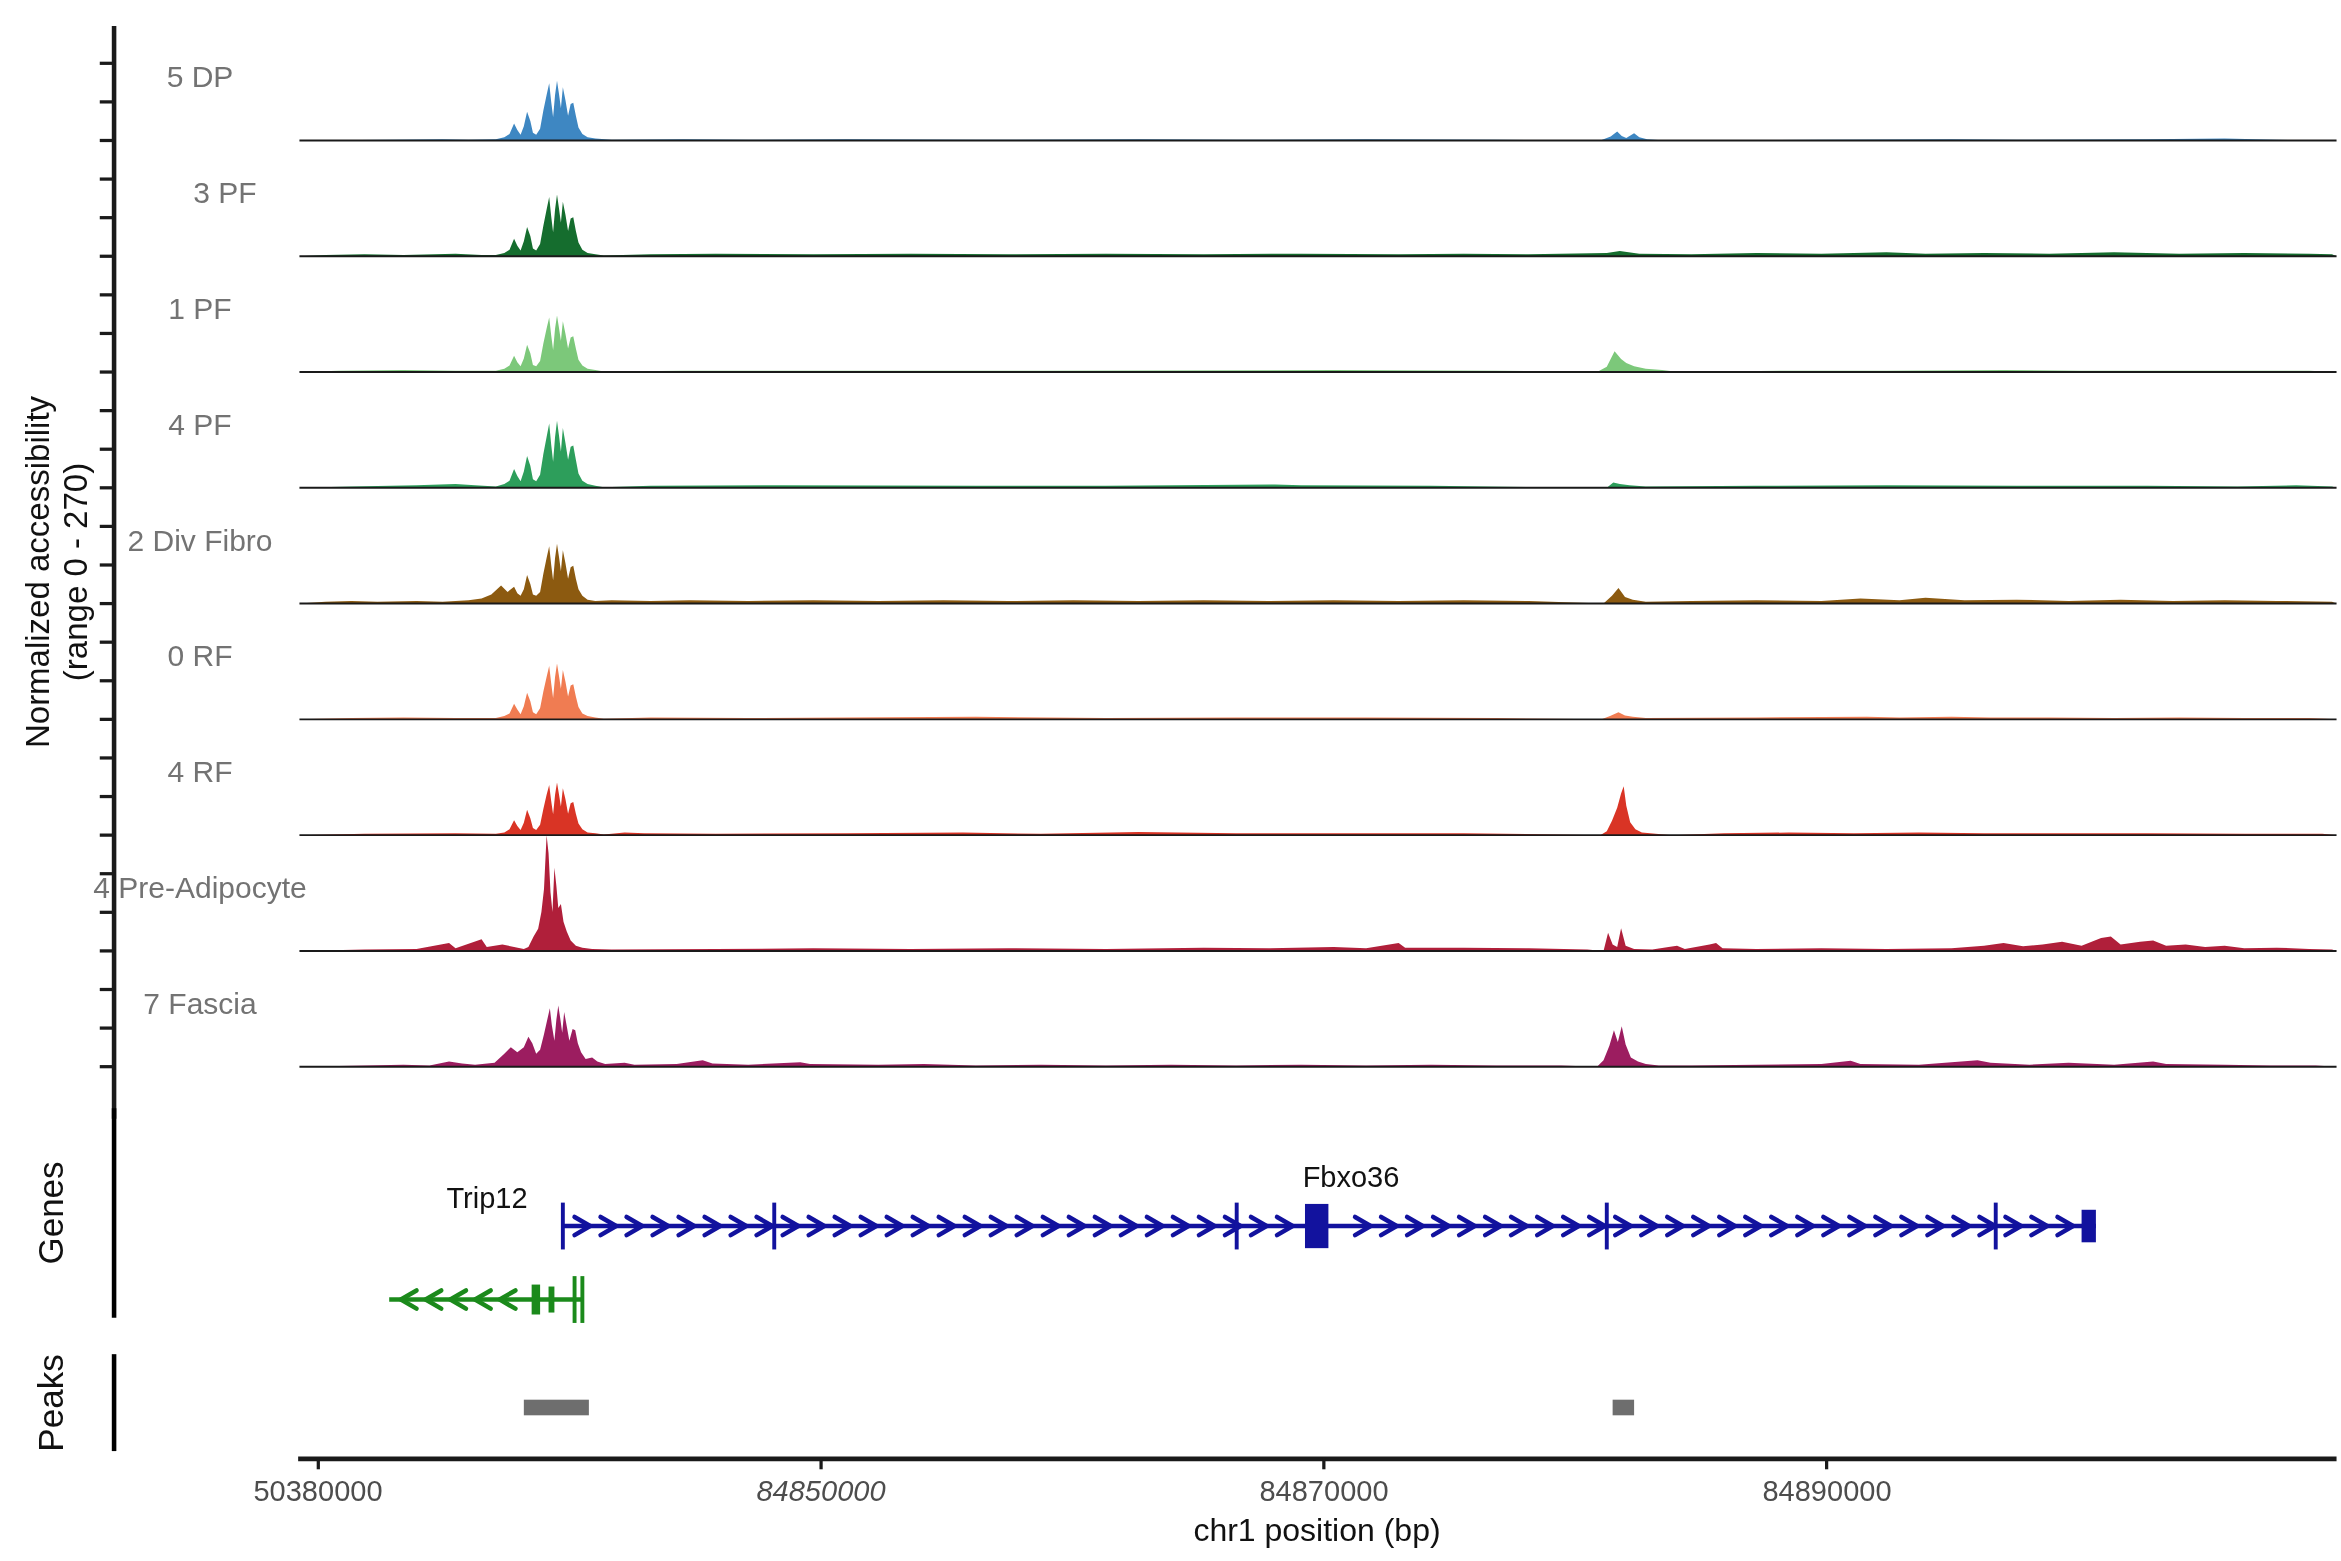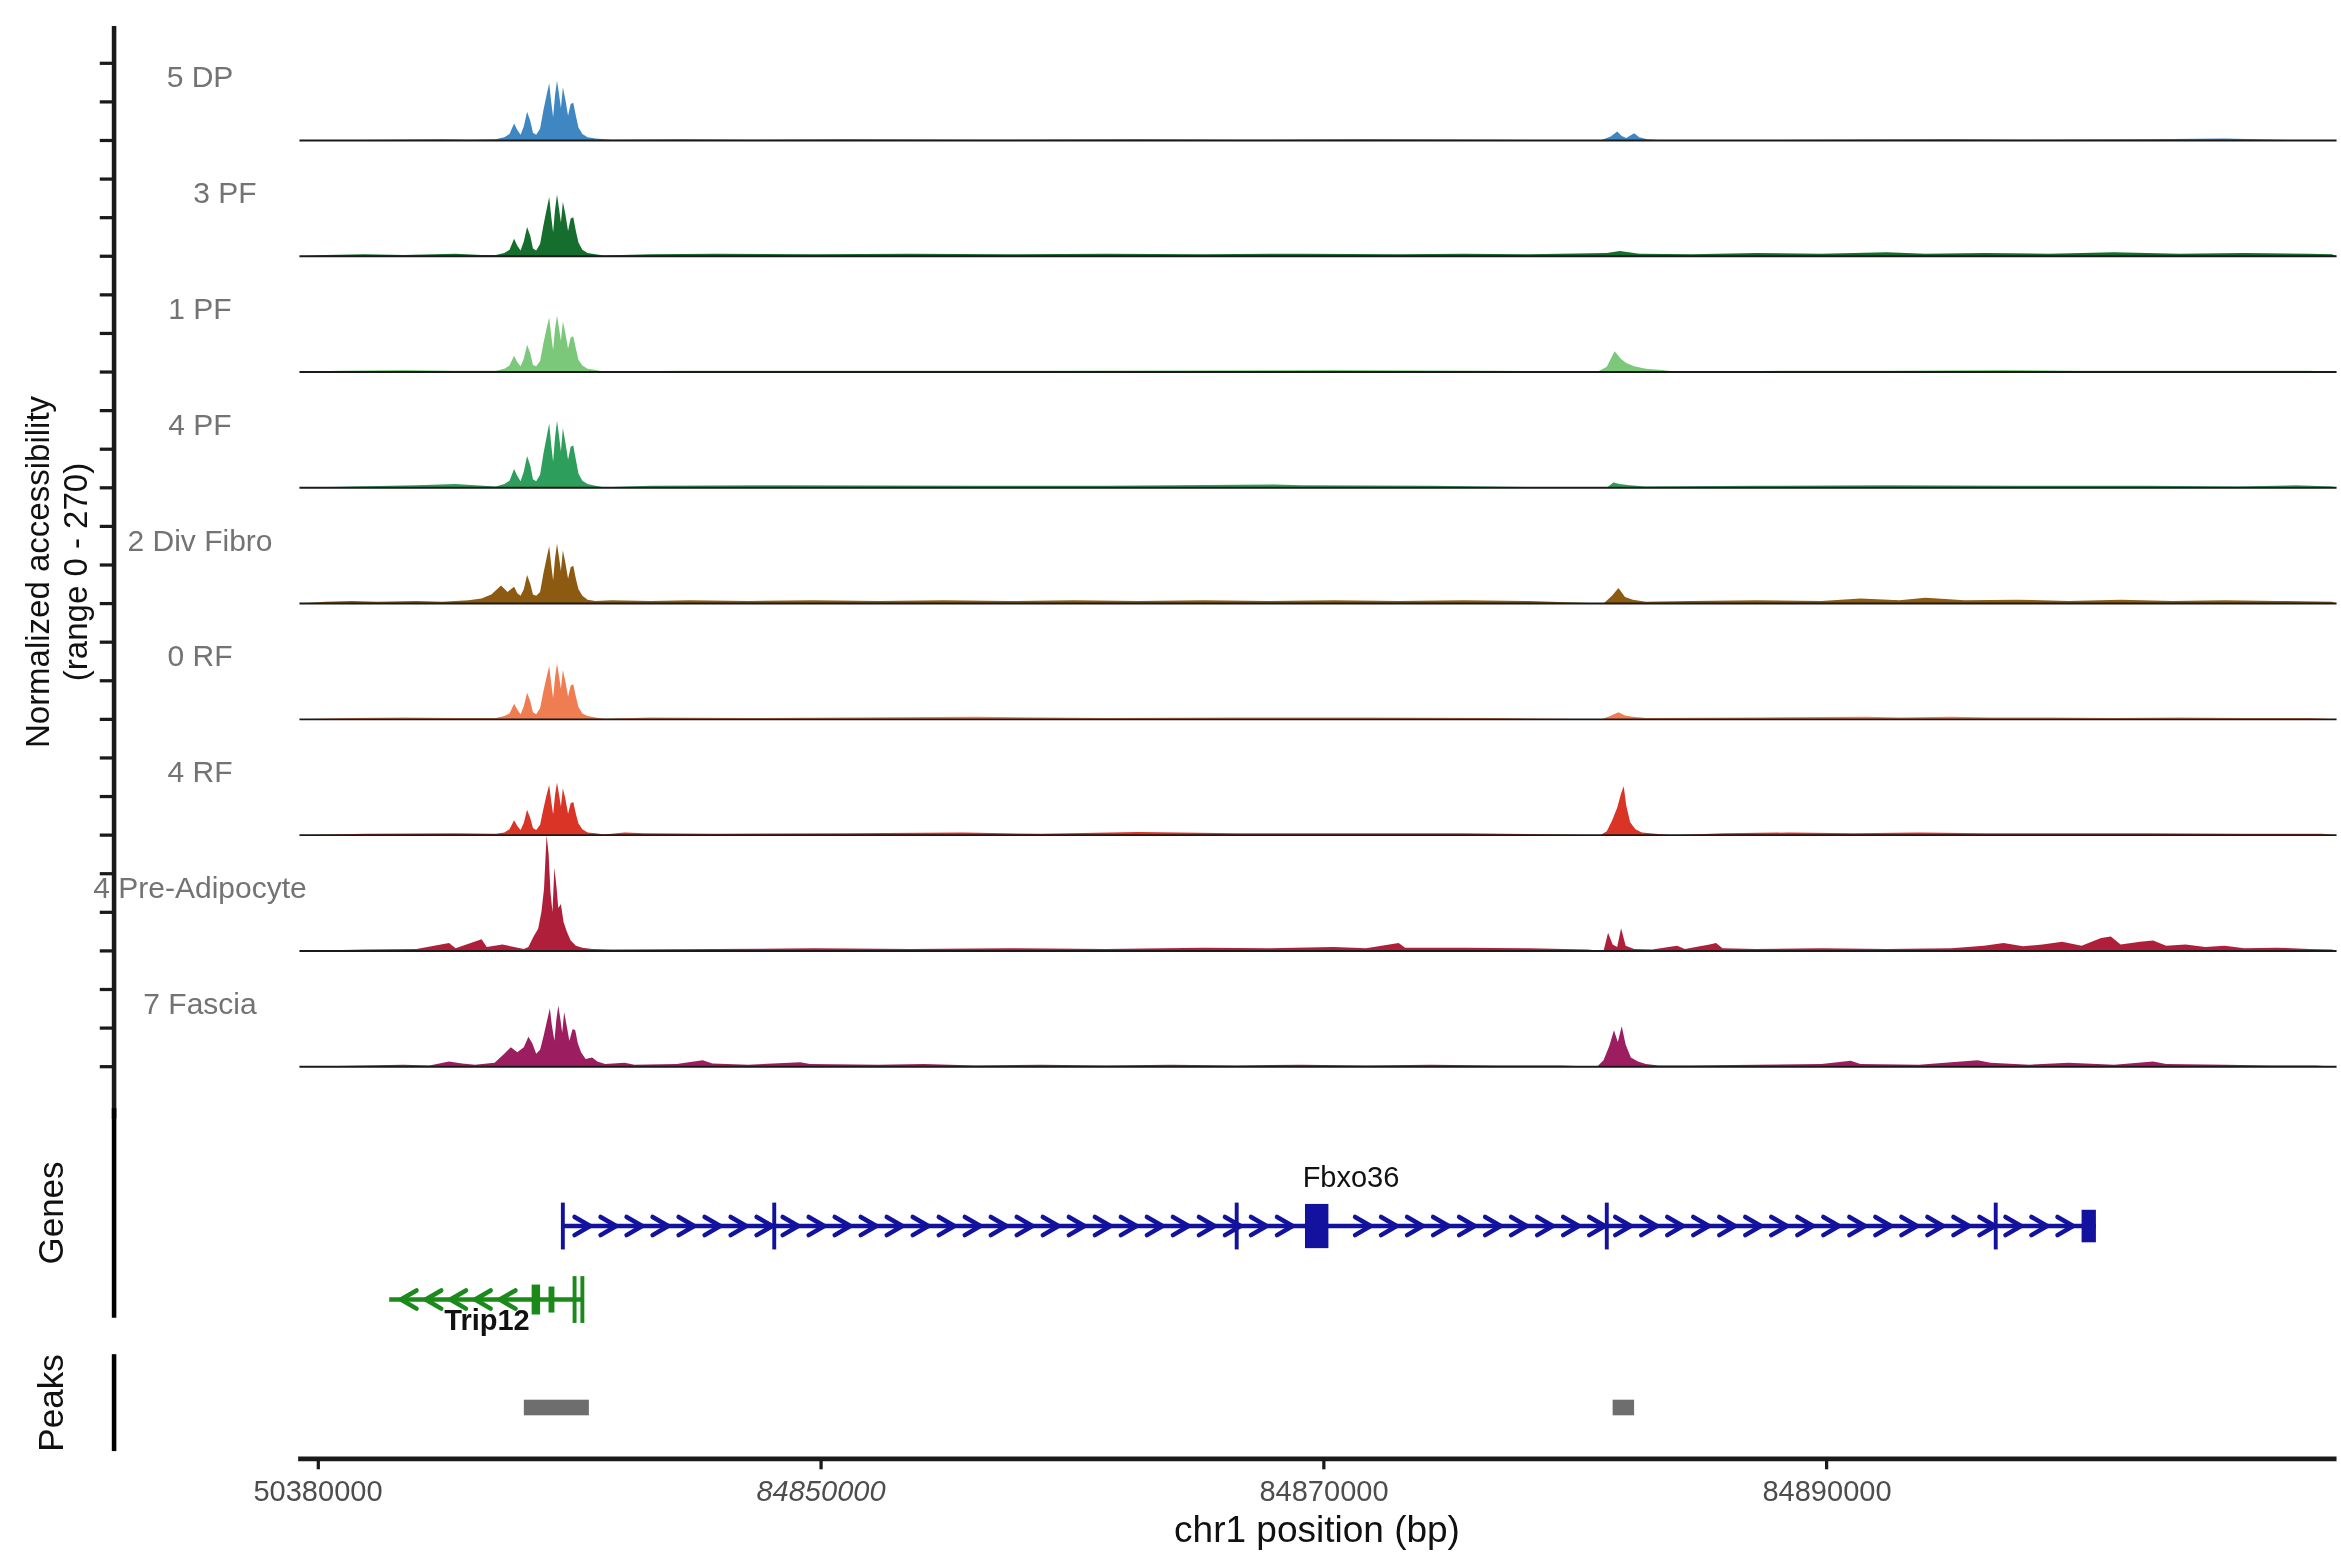--- a/index.html
+++ b/index.html
@@ -6,21 +6,21 @@
   .fig{position:relative;width:2342px;height:1561px;background:#ffffff;
        font-family:"Liberation Sans",sans-serif;overflow:hidden;}
   .fig svg{position:absolute;left:0;top:0;}
   .lbl{position:absolute;transform:translate(-50%,-50%);white-space:nowrap;color:#000;}
   .lbl.rot{transform:translate(-50%,-50%) rotate(-90deg);}
   .track-label{font-size:30px;color:#737373;}
   .ylab{font-size:33px;text-align:center;line-height:38px;color:#111;}
   .section-label{font-size:35px;color:#111;}
   .gene-label{font-size:29px;color:#111;}
   .xtick-label{font-size:29px;color:#4d4d4d;}
-  .xtitle{font-size:37px;color:#111;}
+  .xtitle{font-size:32px;color:#111;}
 </style>
 </head>
 <body>
 
 <div class="fig">
   <svg id="plot" width="2342" height="1561" viewBox="0 0 3600 2400">
       <polygon points="460,216 600,215 680,214 720,215 762,214 775,211 783,206 790,190 795,200 800,207 805,194 810,172 815,186 819,204 824,207 830,198 835,170 840,146 844,128 847,156 850,180 853,146 856,124 859,144 862,166 865,134 869,154 873,178 877,160 881,158 885,178 889,196 895,206 903,211 915,213 940,215 1050,214 1150,215 1300,214 1500,215 1750,214 1900,215 2100,214 2300,215 2460,216 2476,210 2486,202 2493,209 2500,212 2512,205 2520,211 2532,214 2560,216 2800,215 3000,214 3100,215 3300,214 3420,213 3500,215 3592,216" fill="#3e87c2"></polygon>
       <line x1="460" y1="216" x2="3592" y2="216" stroke="#1a1a1a" stroke-width="3"></line>
       <polygon points="460,394 500,392 560,391 620,392 700,390 740,392 762,392 775,389 783,384 790,367 795,378 800,385 805,371 810,349 815,363 819,382 824,385 830,375 835,347 840,322 844,303 847,332 850,357 853,322 856,299 859,320 862,342 865,310 869,330 873,355 877,336 881,334 885,355 889,373 895,384 903,389 915,391 928,393 1000,391 1100,390 1250,391 1400,390 1550,391 1700,390 1850,391 2000,390 2150,391 2250,390 2350,391 2470,389 2490,386 2520,390 2600,391 2700,389 2800,390 2900,388 2960,390 3050,389 3150,390 3250,388 3350,390 3450,389 3550,390 3585,391 3592,394" fill="#156d2e"></polygon>
       <line x1="460" y1="394" x2="3592" y2="394" stroke="#1a1a1a" stroke-width="3"></line>
@@ -153,21 +153,21 @@
 
   <div class="lbl rot ylab" id="ylab" style="left: 57px; top: 572px;">
     <div>Normalized accessibility</div>
     <div>(range 0 - 270)</div>
   </div>
 
   <div class="lbl rot section-label" id="genesLab" style="left: 51px; top: 1213px;">Genes</div>
   <div class="lbl rot section-label" id="peaksLab" style="left: 51px; top: 1403px;">Peaks</div>
 
   <div class="lbl gene-label" id="gene0Lab" style="left: 1331px; top: 1177px; margin-left: 20px;">Fbxo36</div>
-  <div class="lbl gene-label" id="gene1Lab" style="left: 487px; top: 1320px; font-weight: bold;">Trip12</div>
+  <div class="lbl gene-label" id="gene1Lab" style="left: 487px; top: 1198px;">Trip12</div>
 
   <div class="lbl xtitle" id="xtitle" style="left: 1317px; top: 1530px;">chr1 position (bp)</div>
 
   <div id="trackLabels">
       <div class="lbl track-label" style="left: 200px; top: 77px;">5 DP</div>
       <div class="lbl track-label" style="left: 200px; top: 193px; margin-left: 25px;">3 PF</div>
       <div class="lbl track-label" style="left: 200px; top: 309px;">1 PF</div>
       <div class="lbl track-label" style="left: 200px; top: 425px;">4 PF</div>
       <div class="lbl track-label" style="left: 200px; top: 541px;">2 Div Fibro</div>
       <div class="lbl track-label" style="left: 200px; top: 656px;">0 RF</div>

